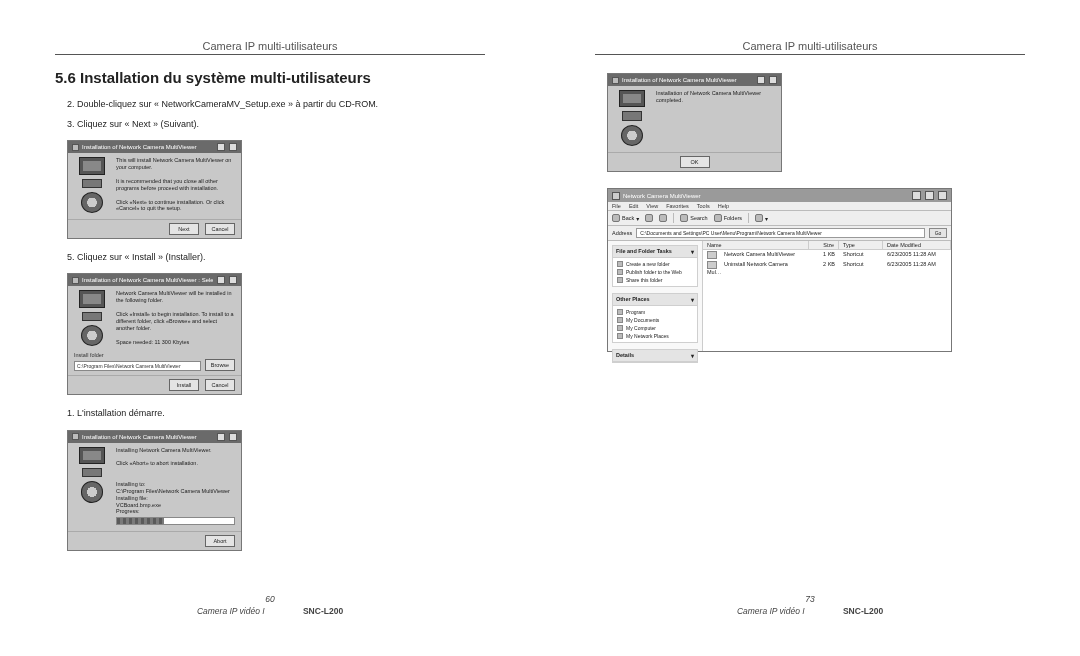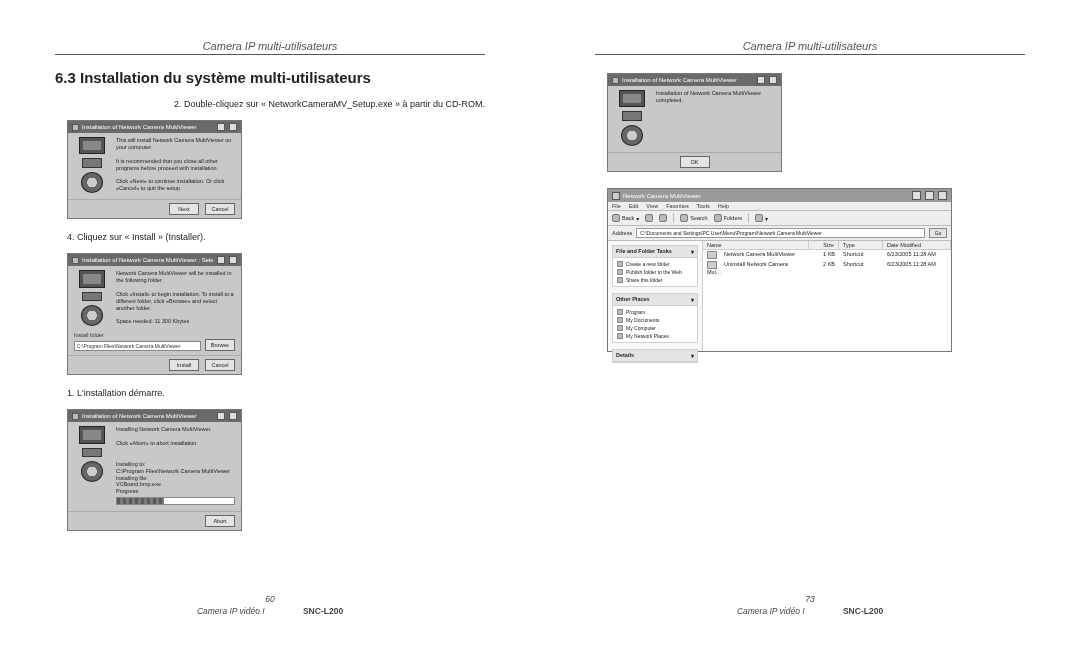--- a/index.html
+++ b/index.html
@@ -13,24 +13,24 @@
     --dlg-bg:#c8c8c8;
     --dlg-title:#6a6a6a;
     --dlg-border:#777;
     --panel-bg:#e6e6e6;
     --explorer-hdr:#9a9a9a;
   }
   *{box-sizing:border-box;}
   body{margin:0;background:#fff;font-family:Helvetica,Arial,sans-serif;color:var(--body);}
   .sheet{width:var(--page-w);height:var(--page-h);position:relative;margin:0 auto;display:flex;}
   .col{width:50%;padding:40px 55px 40px 55px;display:flex;flex-direction:column;}
-  .running-head{font-style:italic;font-size:11px;color:#555;text-align:center;border-bottom:1.5px solid #555;padding-bottom:2px;margin-bottom:14px;}
+  .running-head{font-size:11px;color:#555;text-align:center;border-bottom:1.5px solid #555;padding-bottom:2px;margin-bottom:14px;}
   .h1{font-weight:bold;font-size:15px;color:#222;margin:0 0 10px 0;}
   .step{font-size:9px;line-height:1.35;margin:4px 0 6px 12px;color:#222;}
-  .step.tight{margin-top:2px;text-align:right;}
+  .step.tight{margin-top:2px;}
   .foot{margin-top:auto;text-align:center;font-size:8.5px;font-style:italic;color:#444;}
   .foot .pnum{display:block;font-style:italic;margin-bottom:2px;}
   .foot .model b{font-style:normal;margin-left:36px;}
 
   
   .dlg{width:175px;border:1px solid var(--dlg-border);background:var(--dlg-bg);margin:4px 0 8px 12px;font-size:6px;color:#333;}
   .dlg .tbar{background:var(--dlg-title);color:#fff;font-size:6px;padding:2px 4px;display:flex;align-items:center;gap:3px;}
   .dlg .tbar .ticon{width:7px;height:7px;background:#bbb;border:1px solid #555;}
   .dlg .tbar .ttxt{flex:1;white-space:nowrap;overflow:hidden;}
   .dlg .tbar .wbtn{width:8px;height:8px;background:#ddd;border:1px solid #555;margin-left:1px;}
@@ -82,23 +82,24 @@
   .chev{font-size:6px;}
 </style>
 </head>
 <body>
 
 <div class="sheet">
 
   <div class="col">
     <div class="running-head">Camera IP multi-utilisateurs</div>
 
-    <div class="h1">6.3 Installation du système multi-utilisateurs</div>
+    <div class="h1">5.6 Installation du système multi-utilisateurs</div>
 
     <div class="step tight">2. Double-cliquez sur « NetworkCameraMV_Setup.exe » à partir du CD-ROM.</div>
+    <div class="step tight">3. Cliquez sur « Next » (Suivant).</div>
 
     <div class="dlg">
       <div class="tbar">
         <span class="ticon"></span>
         <span class="ttxt">Installation of Network Camera MultiViewer</span>
         <span class="wbtn"></span>
         <span class="wbtn"></span>
       </div>
       <div class="body">
         <div class="art">
@@ -111,21 +112,21 @@
           <div>It is recommended that you close all other programs before proceed with installation.</div><br>
           <div>Click «Next» to continue installation. Or click «Cancel» to quit the setup.</div>
         </div>
       </div>
       <div class="btnrow">
         <div class="btn">Next</div>
         <div class="btn">Cancel</div>
       </div>
     </div>
 
-    <div class="step">4. Cliquez sur « Install » (Installer).</div>
+    <div class="step">5. Cliquez sur « Install » (Installer).</div>
 
     <div class="dlg">
       <div class="tbar">
         <span class="ticon"></span>
         <span class="ttxt"><span>Installation of Network Camera MultiViewer</span> : <span>Select f…</span></span>
         <span class="wbtn"></span>
         <span class="wbtn"></span>
       </div>
       <div class="body">
         <div class="art">

